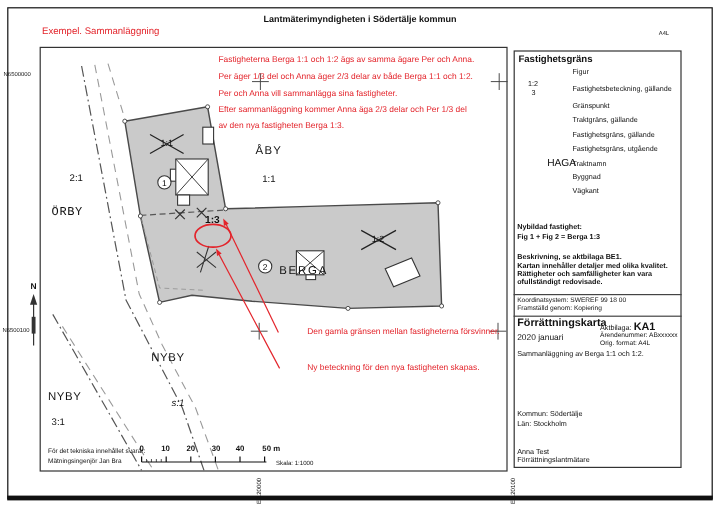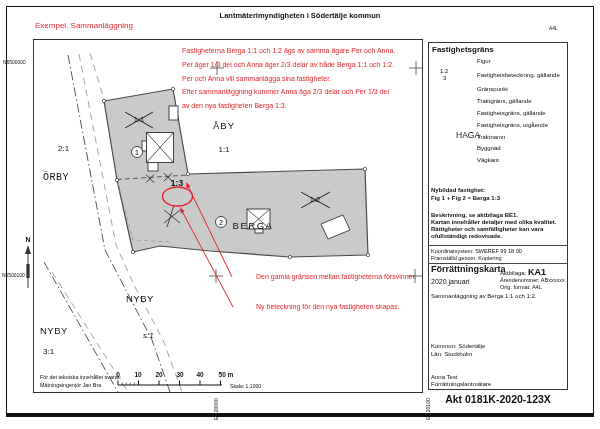--- a/index.html
+++ b/index.html
@@ -212,15 +212,14 @@
   <div class="t" style="left:431px; top:278px; font-size:7px;">2020 januari</div>
   <div class="t" style="left:500px; top:267px; font-size:6px;"><span>Aktbilaga:</span> <span class="b" style="font-size:9px;">KA1</span></div>
   <div class="t" style="left:500px; top:277px; font-size:6px; transform:scale(0.92); transform-origin:left top;">Ärendenummer: ABxxxxxx</div>
   <div class="t" style="left:500px; top:284px; font-size:6px; transform:scale(0.92); transform-origin:left top;">Orig. format: A4L</div>
   <div class="t" style="left:431px; top:293px; font-size:6px;">Sammanläggning av Berga 1:1 och 1:2.</div>
   <div class="t" style="left:431px; top:343px; font-size:6px;">Kommun: Södertälje</div>
   <div class="t" style="left:431px; top:351px; font-size:6px;">Län: Stockholm</div>
   <div class="t" style="left:431px; top:374px; font-size:6px;">Anna Test</div>
   <div class="t" style="left:431px; top:381px; font-size:6px;">Förrättningslantmätare</div>
 
-  <div class="t b" style="left:498px; top:393px; font-size:10.5px; transform:translateX(-50%);">Akt 0181K-2020-123X</div>
 
 </div>
 
 </body></html>

